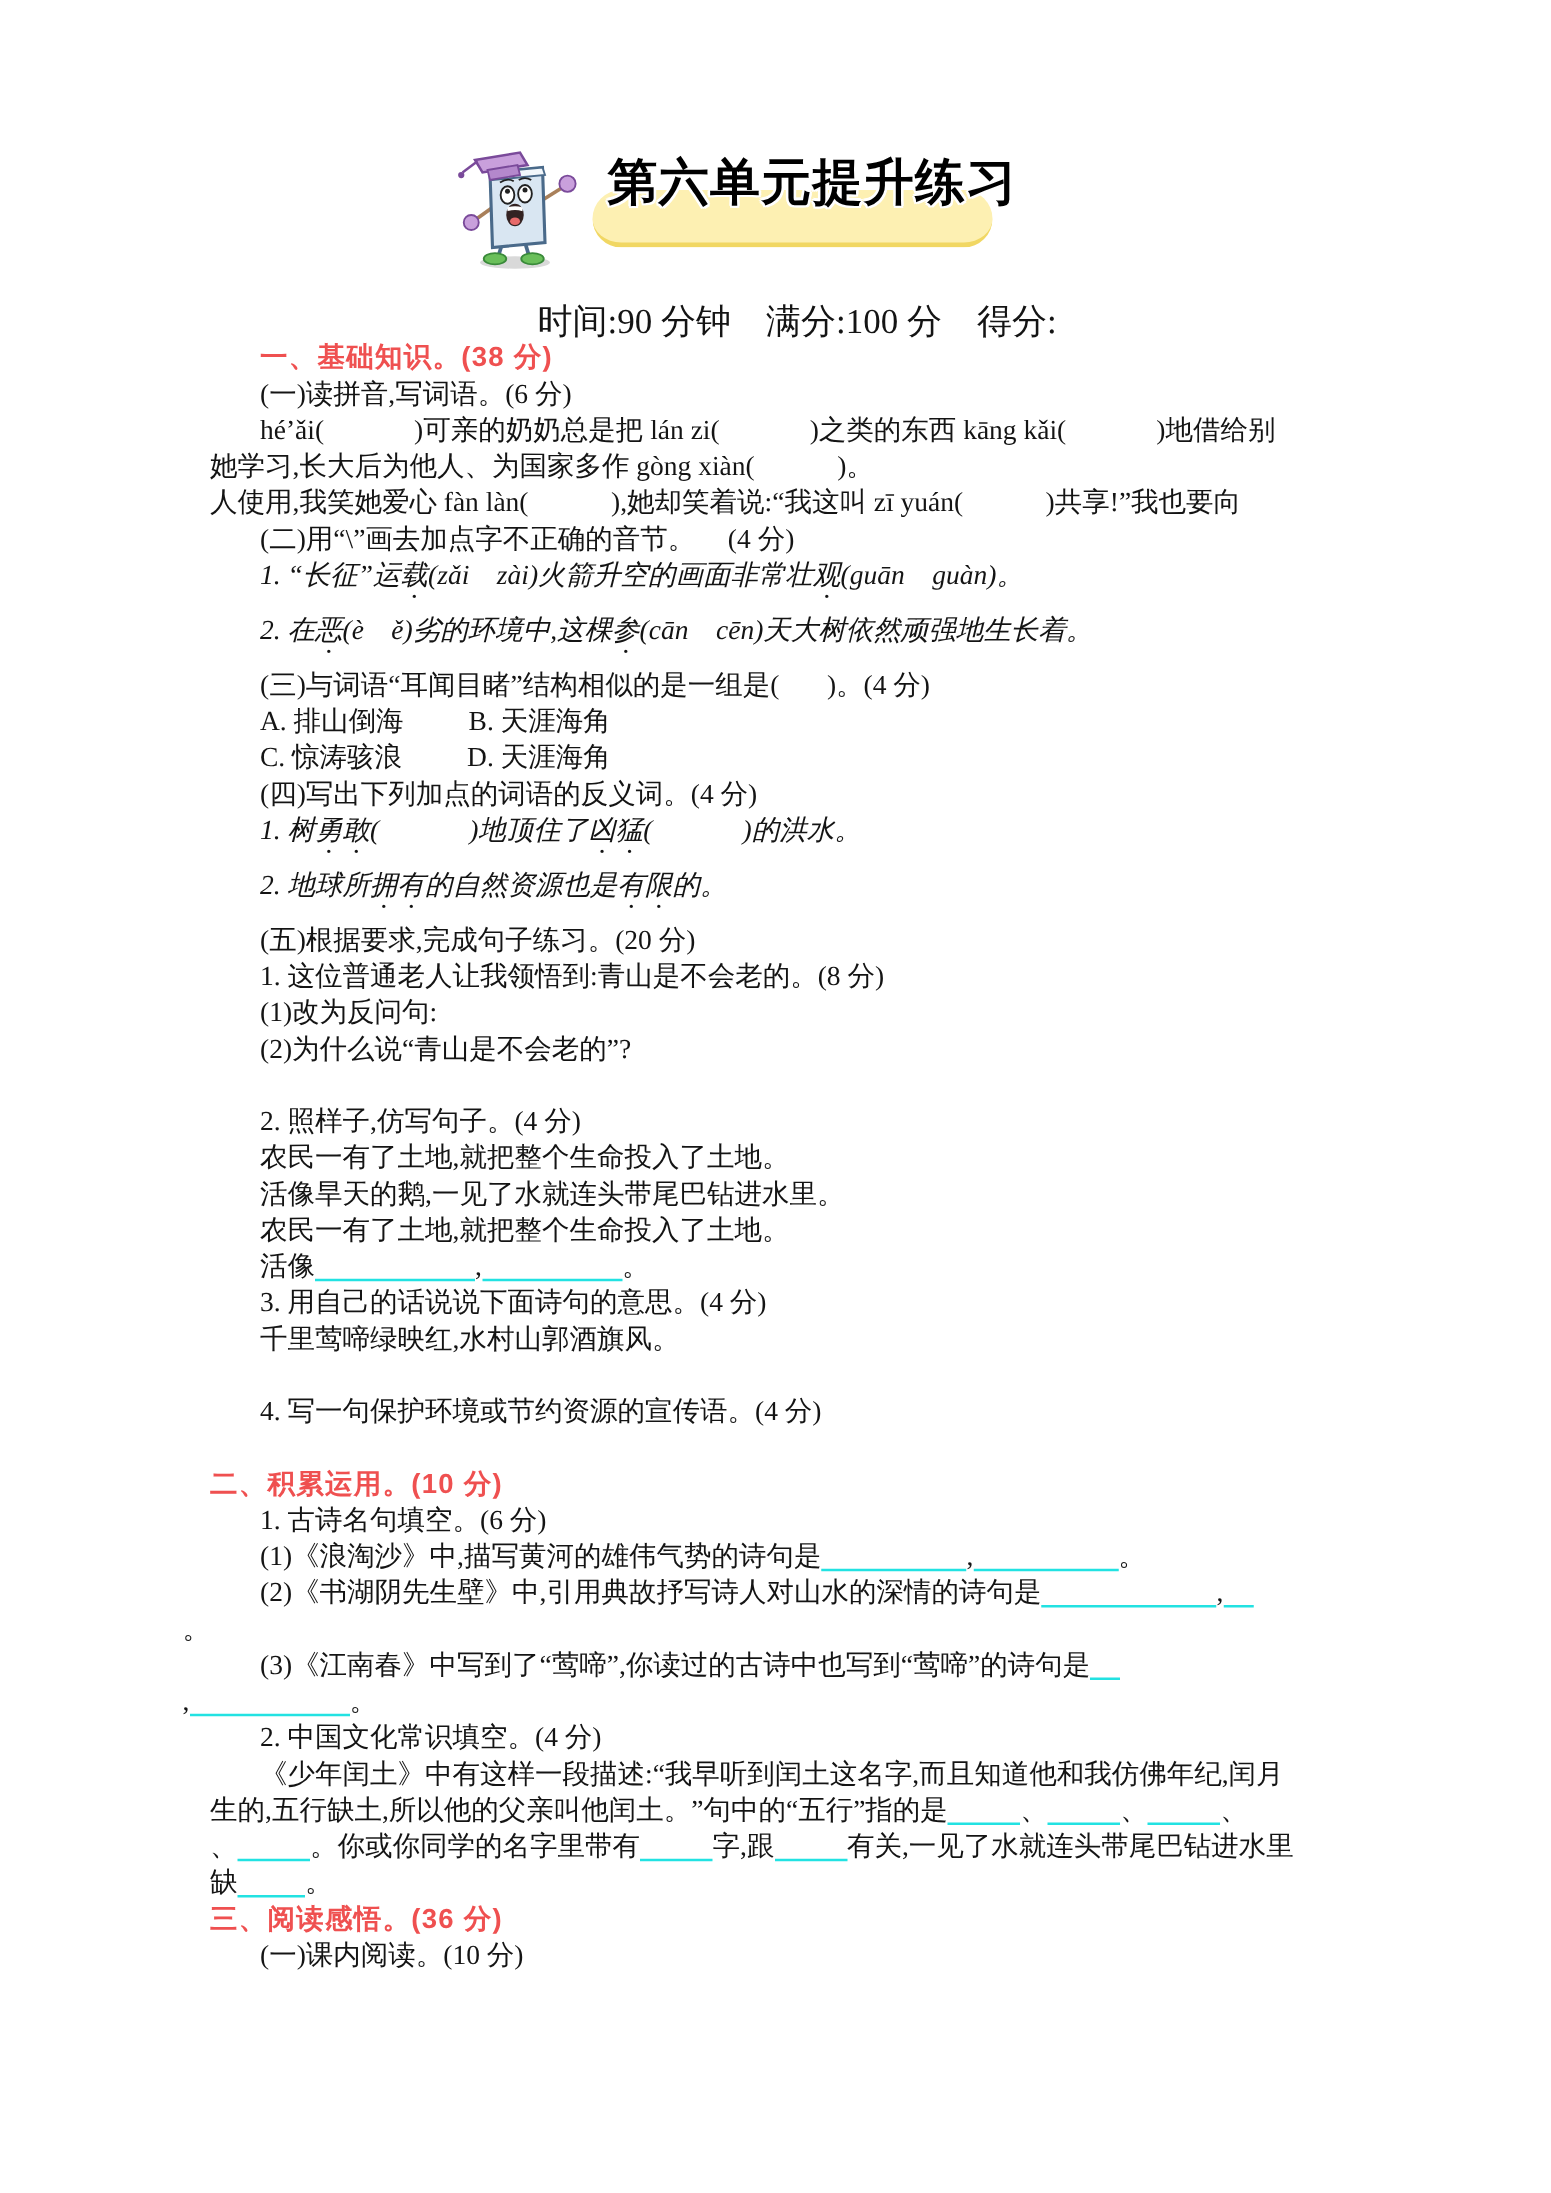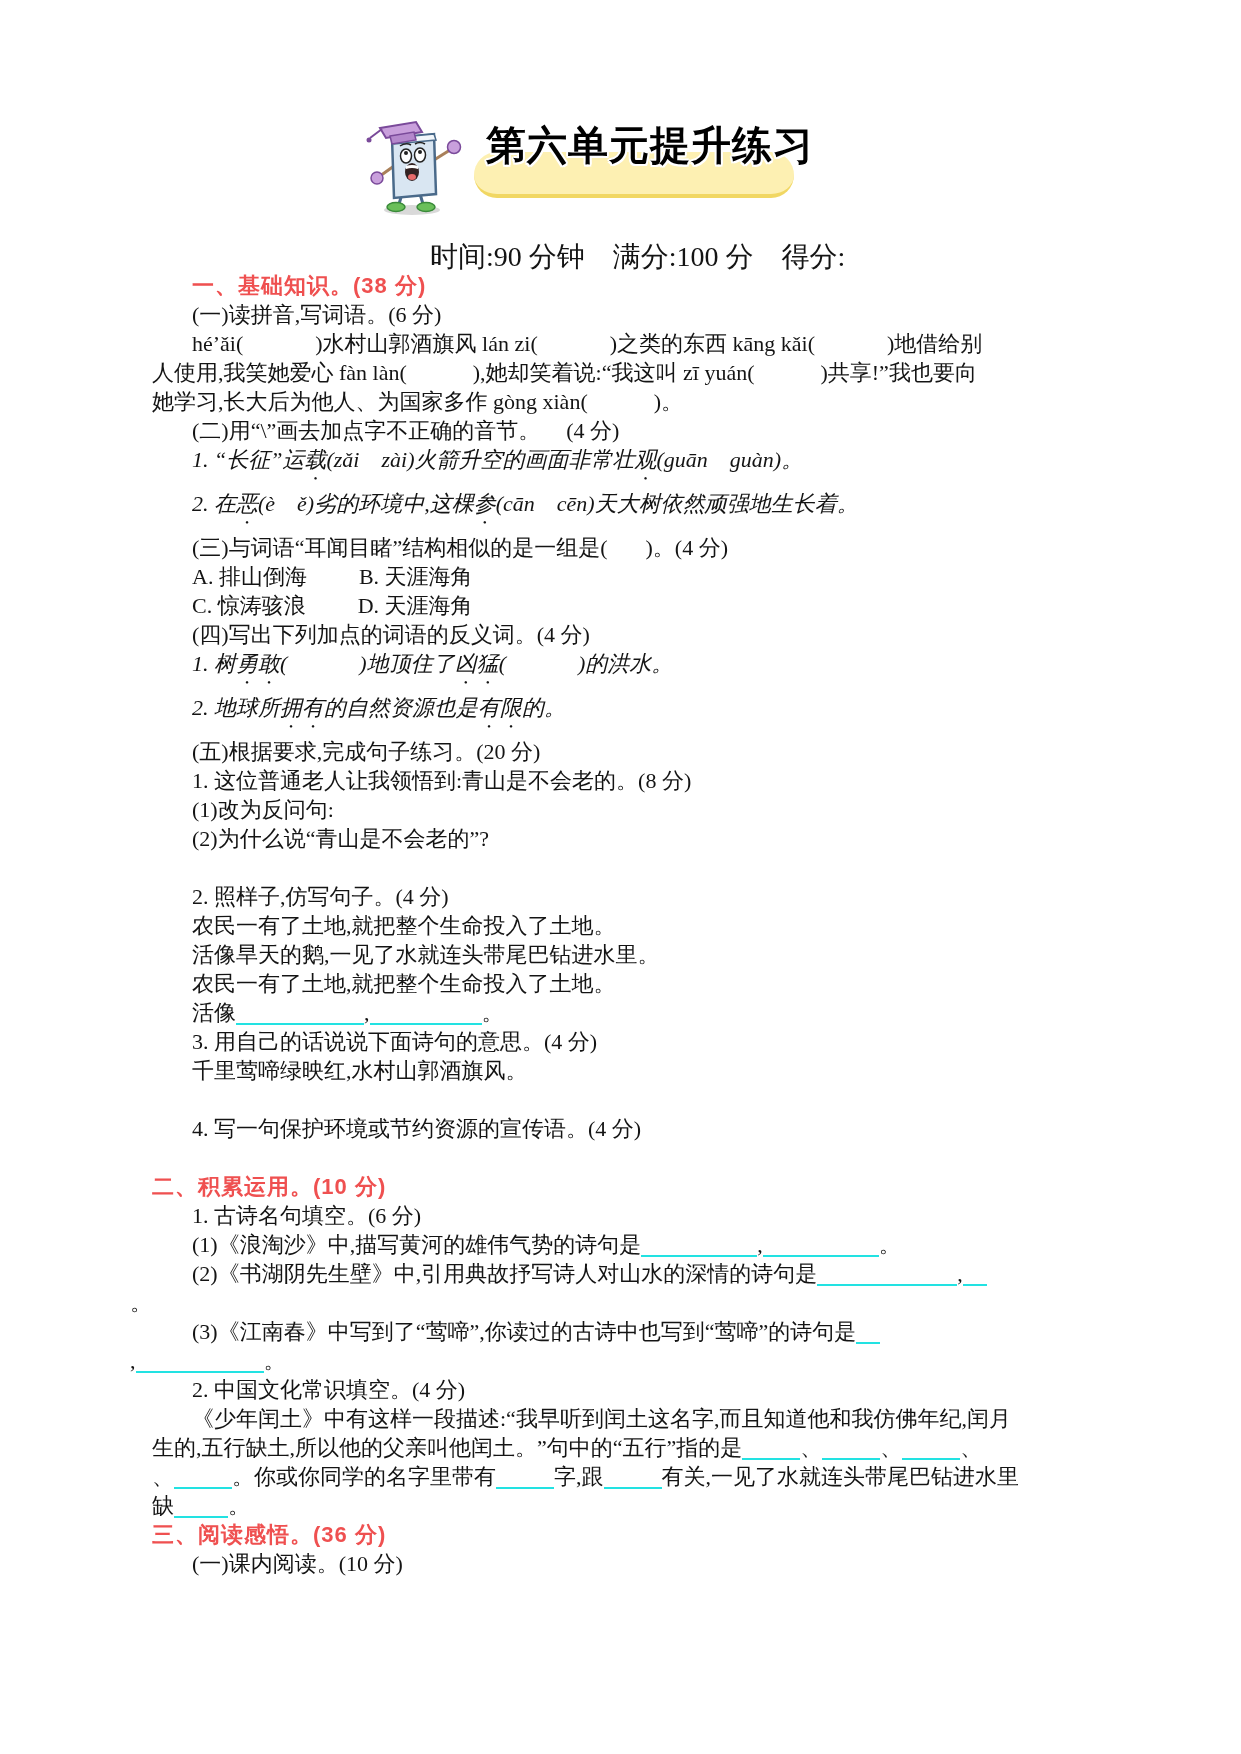--- a/index.html
+++ b/index.html
@@ -27,21 +27,21 @@
   }
   .title{
     position:relative;top:4px;left:12px;
     font-size:40px;font-weight:bold;letter-spacing:1px;color:#000;
     text-shadow:2px 0 0 #fff,-2px 0 0 #fff,0 2px 0 #fff,0 -2px 0 #fff,
                 1.5px 1.5px 0 #fff,-1.5px 1.5px 0 #fff,1.5px -1.5px 0 #fff,-1.5px -1.5px 0 #fff;
     white-space:nowrap;
   }
   .meta{position:absolute;left:430px;top:238px;font-size:28px;white-space:nowrap;}
   .content{
-    position:absolute;left:152px;top:271px;width:945px;
+    position:absolute;left:168px;top:271px;width:945px;
     font-size:22px;line-height:29px;white-space:nowrap;
   }
   .line{margin:0;min-height:29px;}
   .line.ind1{padding-left:40px;}
   .line.hang{margin-left:-22px;}
   .line.red{
     color:var(--red);
     font-family:"Liberation Sans","DejaVu Sans",sans-serif;
     font-weight:bold;font-size:22px;letter-spacing:1px;
   }
@@ -97,23 +97,23 @@
       <div class="pill"></div>
       <div class="title">第六单元提升练习</div>
     </div>
   </div>
 
   <div class="meta">时间:90 分钟　满分:100 分　得分:</div>
 
   <div class="content" id="content">
       <p class="line ind1 red"><span>一、基础知识。(38 分)</span></p>
       <p class="line ind1"><span>(一)读拼音,写词语。(6 分)</span></p>
-      <p class="line ind1"><span>hé’ǎi(</span><span class="gapseg" style="width: 72px;"></span><span>)水村山郭酒旗风 lán zi(</span><span class="gapseg" style="width: 72px;"></span><span>)之类的东西 kāng kǎi(</span><span class="gapseg" style="width: 72px;"></span><span>)地借给别</span></p>
+      <p class="line ind1"><span>hé’ǎi(</span><span class="gapseg" style="width: 72px;"></span><span>)可亲的奶奶总是把 lán zi(</span><span class="gapseg" style="width: 72px;"></span><span>)之类的东西 kāng kǎi(</span><span class="gapseg" style="width: 72px;"></span><span>)地借给别</span></p>
+      <p class="line"><span>她学习,长大后为他人、为国家多作 gòng xiàn(</span><span class="gapseg" style="width: 66px;"></span><span>)。</span></p>
       <p class="line"><span>人使用,我笑她爱心 fàn làn(</span><span class="gapseg" style="width: 66px;"></span><span>),她却笑着说:“我这叫 zī yuán(</span><span class="gapseg" style="width: 66px;"></span><span>)共享!”我也要向</span></p>
-      <p class="line"><span>她学习,长大后为他人、为国家多作 gòng xiàn(</span><span class="gapseg" style="width: 66px;"></span><span>)。</span></p>
       <p class="line ind1"><span>(二)用“\”画去加点字不正确的音节。</span><span class="gapseg" style="width: 26px;"></span><span>(4 分)</span></p>
       <p class="line ind1 dotline"><span>1. “长征”运</span><span class="dots">载</span><span>(zǎi　zài)火箭升空的画面非常壮</span><span class="dots">观</span><span>(guān　guàn)。</span></p>
       <p class="line ind1 dotline"><span>2. 在</span><span class="dots">恶</span><span>(è　ě)劣的环境中,这棵</span><span class="dots">参</span><span>(cān　cēn)天大树依然顽强地生长着。</span></p>
       <p class="line ind1"><span>(三)与词语“耳闻目睹”结构相似的是一组是(</span><span class="gapseg" style="width: 38px;"></span><span>)。(4 分)</span></p>
       <p class="line ind1"><span>A. 排山倒海</span><span class="gapseg" style="width: 52px;"></span><span>B. 天涯海角</span></p>
       <p class="line ind1"><span>C. 惊涛骇浪</span><span class="gapseg" style="width: 52px;"></span><span>D. 天涯海角</span></p>
       <p class="line ind1"><span>(四)写出下列加点的词语的反义词。(4 分)</span></p>
       <p class="line ind1 dotline"><span>1. 树</span><span class="dots">勇敢</span><span>(</span><span class="gapseg" style="width: 72px;"></span><span>)地顶住了</span><span class="dots">凶猛</span><span>(</span><span class="gapseg" style="width: 72px;"></span><span>)的洪水。</span></p>
       <p class="line ind1 dotline"><span>2. 地球所</span><span class="dots">拥有</span><span>的自然资源也是</span><span class="dots">有限</span><span>的。</span></p>
       <p class="line ind1"><span>(五)根据要求,完成句子练习。(20 分)</span></p>

